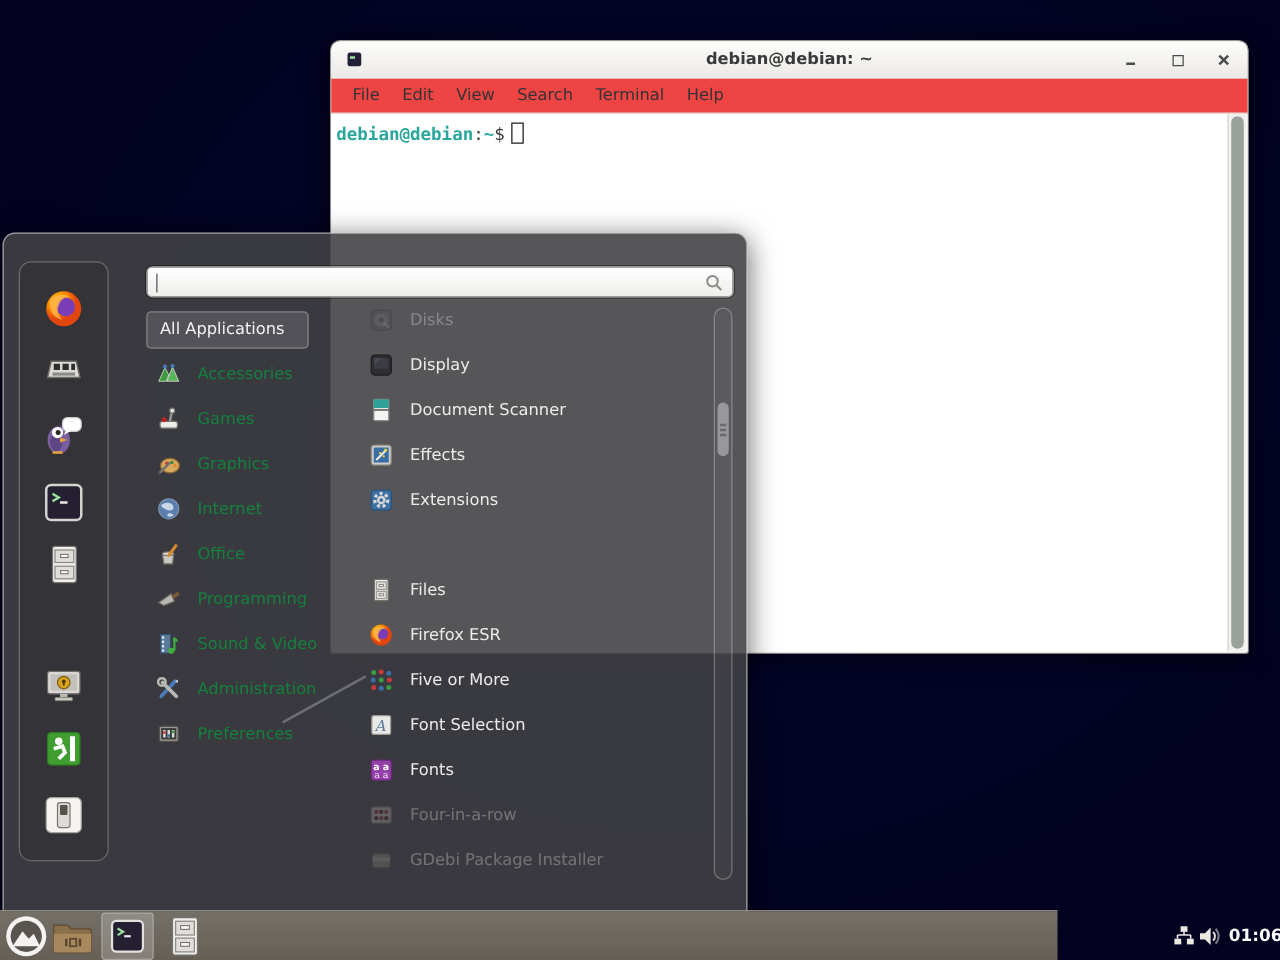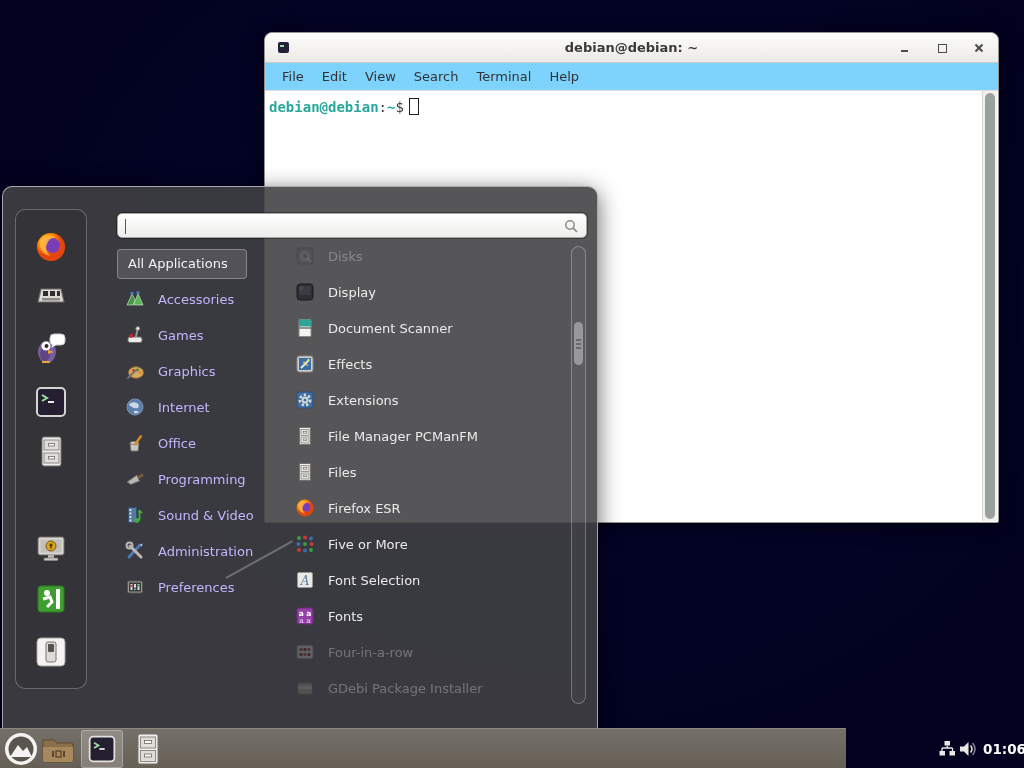--- a/index.html
+++ b/index.html
@@ -22,21 +22,21 @@
     text-align:center; font-size:13px; font-weight:bold; color:#3a3a3a; }
   .win-mini-icon { position:absolute; left:13px; top:9px; width:11px; height:11px;
     background:#23203a; border-radius:2px; }
   .win-mini-icon:after { content:""; position:absolute; left:2px; top:3px; width:4px; height:2px; background:#9be0a0; }
   .win-controls { position:absolute; right:14px; top:0; height:30px; display:flex; gap:27px; align-items:center; }
   .wc { width:10px; height:10px; position:relative; cursor:default; }
   .wc-min:after { content:""; position:absolute; left:1px; bottom:1px; width:7px; height:2px; background:#4c4c4c; }
   .wc-max:after { content:""; position:absolute; left:1px; top:1px; width:7px; height:7px; border:1.6px solid #4c4c4c; }
   .wc-close:before,.wc-close:after { content:""; position:absolute; left:0px; top:4px; width:10px; height:2px; background:#4c4c4c; }
   .wc-close:before { transform:rotate(45deg); } .wc-close:after { transform:rotate(-45deg); }
-  .menubar { position:absolute; left:0; top:30px; right:0; height:28px; background:#7dd3fc;
+  .menubar { position:absolute; left:0; top:30px; right:0; height:28px; background:#ef4444;
     border-bottom:1px solid #e2dfda; display:flex; align-items:center; padding-left:8px; }
   .menubar span { font-size:13px; color:#333; padding:0 9px; line-height:28px; }
   .term-content { position:absolute; left:0; top:58px; right:0; bottom:0; background:#fff;
     border-radius:0 0 2px 2px; font-family:"DejaVu Sans Mono","Liberation Mono",monospace;
     font-size:14px; }
   .prompt-line { position:absolute; left:4px; top:7px; white-space:pre; }
   .p-teal { color:#2aa79c; font-weight:bold; }
   .p-dark { color:#3c3c3c; }
   .term-cursor { display:inline-block; width:10px; height:17px; border:1.5px solid #1d1d1d;
     vertical-align:-3px; margin-left:5px; }
@@ -58,21 +58,21 @@
     border-radius:5px; background:linear-gradient(#ffffff,#ededeb); border:1px solid #a9a7a2;
     box-shadow:0 0 0 1px rgba(0,0,0,0.35); }
   .search-input { position:absolute; left:6px; top:2px; width:430px; height:19px; border:none;
     outline:none; background:transparent; font-size:13px; color:#333; font-family:inherit; }
   .search-caret { position:absolute; left:7px; top:5px; width:1px; height:15px; background:#555; }
   .search-mag { position:absolute; right:7px; top:5px; }
   .allapps-btn { position:absolute; left:114px; top:62px; width:130px; height:30px;
     border-radius:4px; background:rgba(255,255,255,0.13); border:1px solid rgba(255,255,255,0.30);
     color:#f2f2f2; font-size:13px; line-height:28px; padding-left:10px; cursor:pointer; }
   .cat-row { position:absolute; left:114px; width:166px; height:36px; display:flex;
-    align-items:center; gap:13px; padding-left:8px; color:#c4b5fd; font-size:13px; cursor:pointer; }
+    align-items:center; gap:13px; padding-left:8px; color:#15803d; font-size:13px; cursor:pointer; }
   .app-row { position:absolute; left:280px; width:286px; height:36px; display:flex;
     align-items:center; gap:13px; padding-left:12px; color:#ebebeb; font-size:13px; cursor:pointer; }
   .faded { opacity:0.32; }
   .icon20 { width:20px; height:20px; flex:0 0 auto; }
   .menu-scroll { position:absolute; left:568px; top:59px; width:15px; height:458px;
     border-radius:8px; border:1px solid rgba(255,255,255,0.28); background:rgba(255,255,255,0.03); }
   .menu-thumb { position:absolute; left:2px; width:9px; top:75px; height:43px; border-radius:5px;
     background:#98989b; }
   .menu-thumb:after { content:""; position:absolute; left:2px; top:17px; width:5px; height:1.5px;
     background:#6b6b6e; box-shadow:0 4px 0 #6b6b6e, 0 8px 0 #6b6b6e; }
@@ -339,30 +339,20 @@
   </div>
   <div class="app-row" style="top:195px">
     <svg class="icon20" viewBox="0 0 20 20">
       <rect x="2" y="2" width="16" height="16" rx="2.5" fill="#3d6fa3" stroke="#29527e"></rect>
       <circle cx="10" cy="10" r="5.2" fill="none" stroke="#d8d8d4" stroke-width="2.6" stroke-dasharray="2.4,2.1"></circle>
       <circle cx="10" cy="10" r="3.4" fill="#d8d8d4"></circle>
         <circle cx="10" cy="10" r="1.5" fill="#3d6fa3"></circle>
     </svg>
     <span>Extensions</span>
   </div>
-  <div class="app-row" style="top:231px">
-    <svg class="icon20" viewBox="0 0 20 20">
-      <rect x="4.5" y="1.5" width="11" height="17" rx="1" fill="#efeeec" stroke="#76736d"></rect>
-      <rect x="6" y="3.5" width="8" height="6" fill="#e0deda" stroke="#8d8a84" stroke-width="0.8"></rect>
-      <rect x="6" y="11" width="8" height="6" fill="#e0deda" stroke="#8d8a84" stroke-width="0.8"></rect>
-      <rect x="8.3" y="5.5" width="3.4" height="1.6" fill="#faf9f7" stroke="#6e6a64" stroke-width="0.6"></rect>
-      <rect x="8.3" y="13" width="3.4" height="1.6" fill="#faf9f7" stroke="#6e6a64" stroke-width="0.6"></rect>
-    </svg>
-    <span>File Manager PCManFM</span>
-  </div>
   <div class="app-row" style="top:267px">
     <svg class="icon20" viewBox="0 0 20 20">
       <rect x="4.5" y="1.5" width="11" height="17" rx="1" fill="#efeeec" stroke="#76736d"></rect>
       <rect x="6" y="3.5" width="8" height="6" fill="#e0deda" stroke="#8d8a84" stroke-width="0.8"></rect>
       <rect x="6" y="11" width="8" height="6" fill="#e0deda" stroke="#8d8a84" stroke-width="0.8"></rect>
       <rect x="8.3" y="5.5" width="3.4" height="1.6" fill="#faf9f7" stroke="#6e6a64" stroke-width="0.6"></rect>
       <rect x="8.3" y="13" width="3.4" height="1.6" fill="#faf9f7" stroke="#6e6a64" stroke-width="0.6"></rect>
     </svg>
     <span>Files</span>
   </div>

